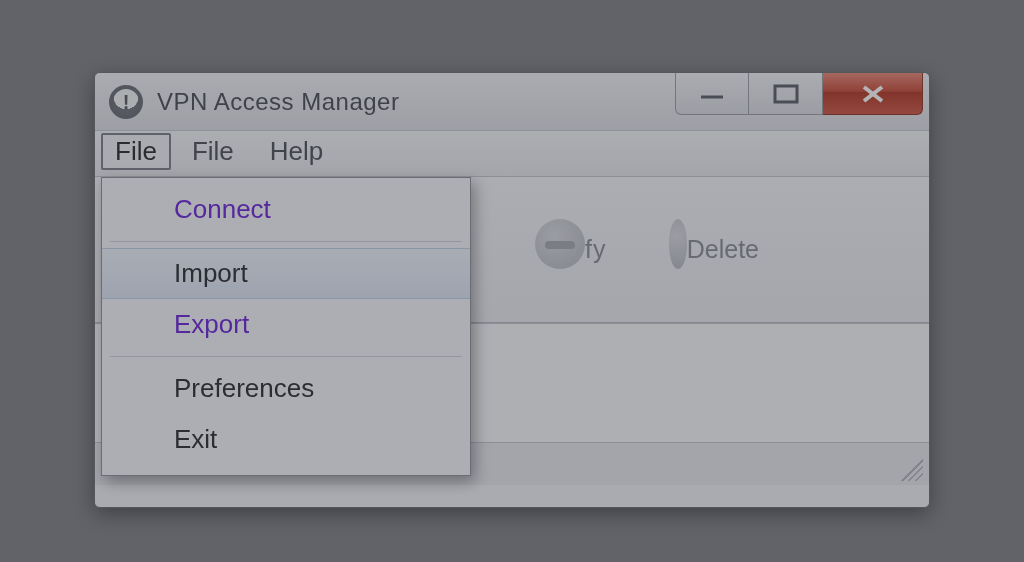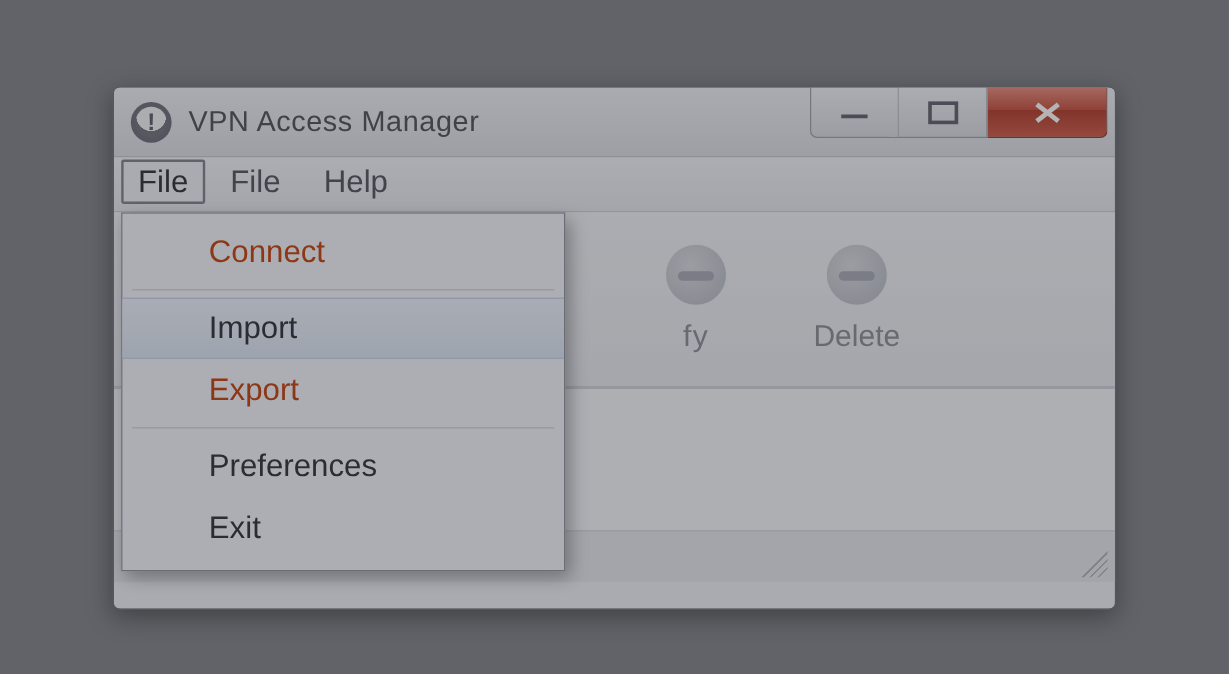--- a/index.html
+++ b/index.html
@@ -134,21 +134,21 @@
     height: 146px;
     border-bottom: 1px solid #b9bdc5;
     background: linear-gradient(#f2f4f8,#e8ebf0);
     display:flex;
     justify-content:flex-end;
     gap:44px;
     padding-right:170px;
     align-items:center;
   }
   .tool {
-    display:flex; flex-direction:column; align-items:center;
+    display:flex; align-items:center;
     color:#8a8e97; font-size:25px;
     width:90px;
   }
   .tool .circle{
     width:50px;height:50px;border-radius:50%;
     background:radial-gradient(circle at 40% 35%,#d9dce2,#b5b9c1);
     margin-bottom:12px;
     position:relative;
   }
   .tool .circle::after{
@@ -184,21 +184,21 @@
     width:370px;
     border:1px solid #8e929b;
     background:#f4f6fa;
     box-shadow:4px 6px 14px rgba(0,0,0,.35);
     padding:6px 0 10px;
     z-index:50;
   }
   .dd-item{
     padding:10px 20px 10px 72px;
     font-size:26px;
-    color:#c2410c;
+    color:#6d28d9;
   }
   .dd-item.enabled{ color:#2e3137; }
   .dd-item.hover{
     background:linear-gradient(#eef3fc,#dde7f5);
     border-top:1px solid #bfcfe6;
     border-bottom:1px solid #bfcfe6;
     padding-top:9px; padding-bottom:9px;
   }
   .dd-sep{
     margin:6px 8px;

